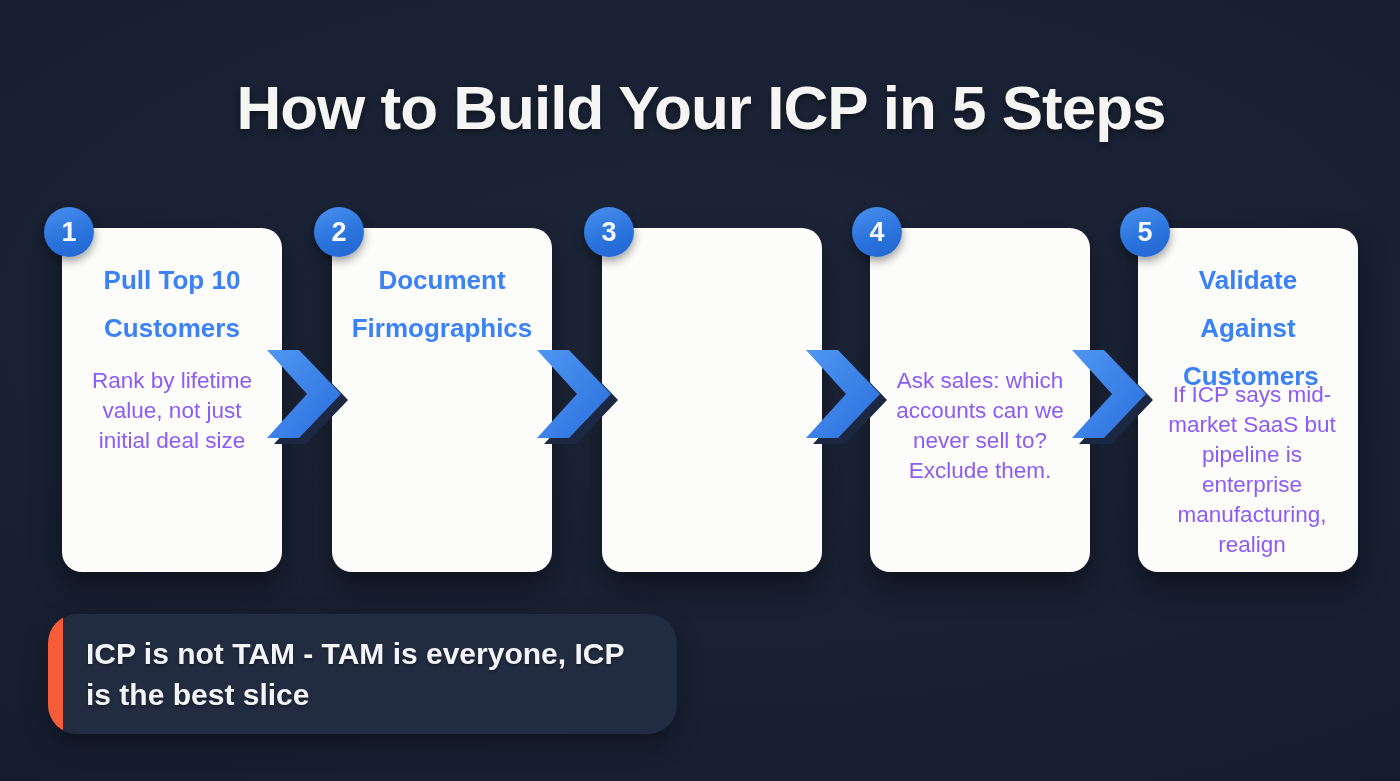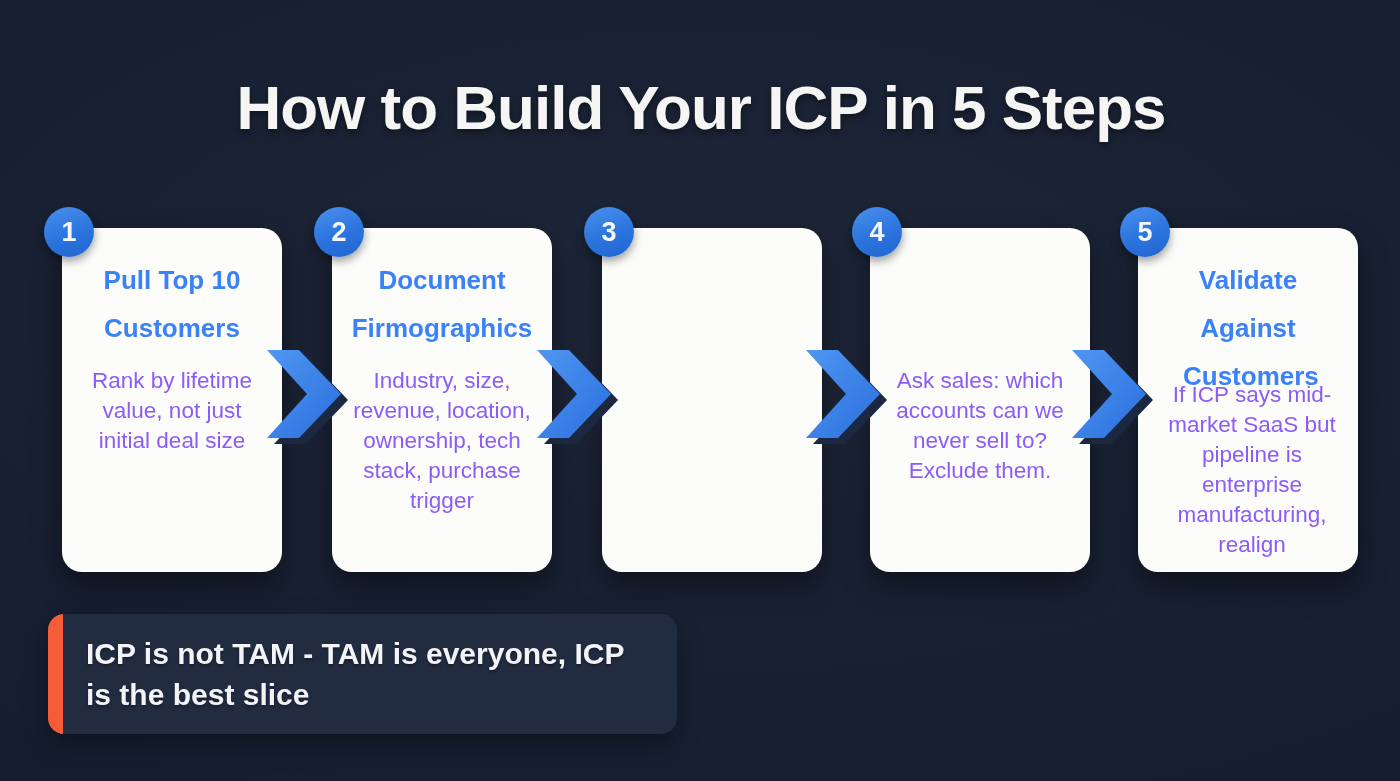--- a/index.html
+++ b/index.html
@@ -68,21 +68,21 @@
   .chev {
     position:absolute; top:348px; width:88px; height:98px; z-index:5;
   }
   .chev.a1 { left:267px; }
   .chev.a2 { left:537px; }
   .chev.a3 { left:806px; }
   .chev.a4 { left:1072px; }
   
   .callout {
     position:absolute; top:614px; width:629px; height:120px;
-    background:#222c41; border-radius:16px; overflow:hidden;
+    background:#222c41; border-radius:29px; overflow:hidden;
     box-shadow:0 10px 24px rgba(0,0,0,.35);
   }
   .callout.left  { left:48px; }
   .callout.right { left:724px; }
   .accent-bar {
     position:absolute; left:0; top:0; bottom:0; width:15px;
     background:#f55c38;
   }
   .callout-text {
     position:absolute; left:38px; right:24px; top:0; bottom:0;
@@ -111,23 +111,20 @@
     </div>
   </div>
 
   <div class="card c2">
     <div class="badge">
       <span>2</span>
     </div>
     <div class="card-title">
       <span>Document Firmographics</span>
     </div>
-    <div class="card-body">
-      <span>Industry, size, revenue, location, ownership, tech stack, purchase trigger</span>
-    </div>
   </div>
 
   <div class="card c3">
     <div class="badge">
       <span>3</span>
     </div>
   </div>
 
   <div class="card c4">
     <div class="badge">

